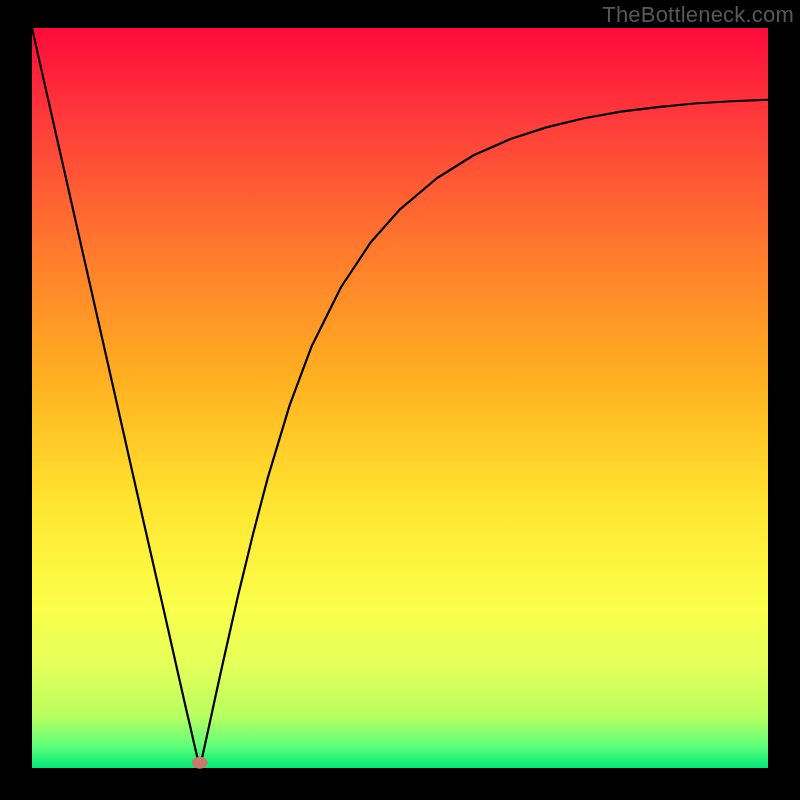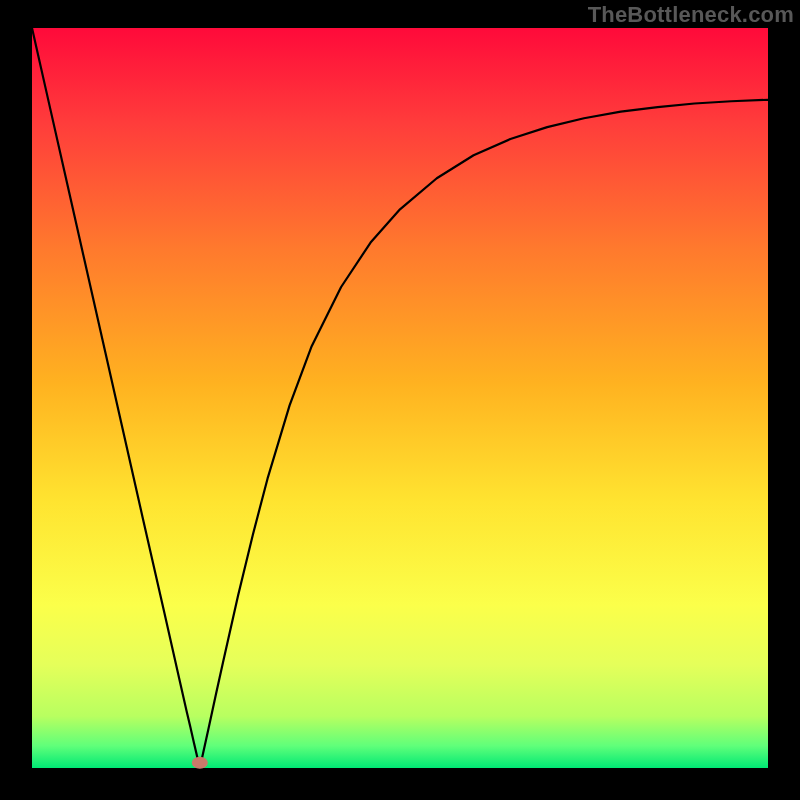--- a/index.html
+++ b/index.html
@@ -21,21 +21,21 @@
   }
   .plot {
     position: absolute;
   }
   .watermark {
     position: absolute;
     top: 2px;
     right: 6px;
     color: #585858;
     font-size: 22px;
-    font-weight: 700;
+    font-weight: 400;
     letter-spacing: 0.2px;
     font-family: Arial, Helvetica, sans-serif;
   }
 </style>
 </head>
 <body>
 
 <div class="frame">
   <svg class="plot" width="800" height="800" style="left: 0px; top: 0px;">
       <defs>

